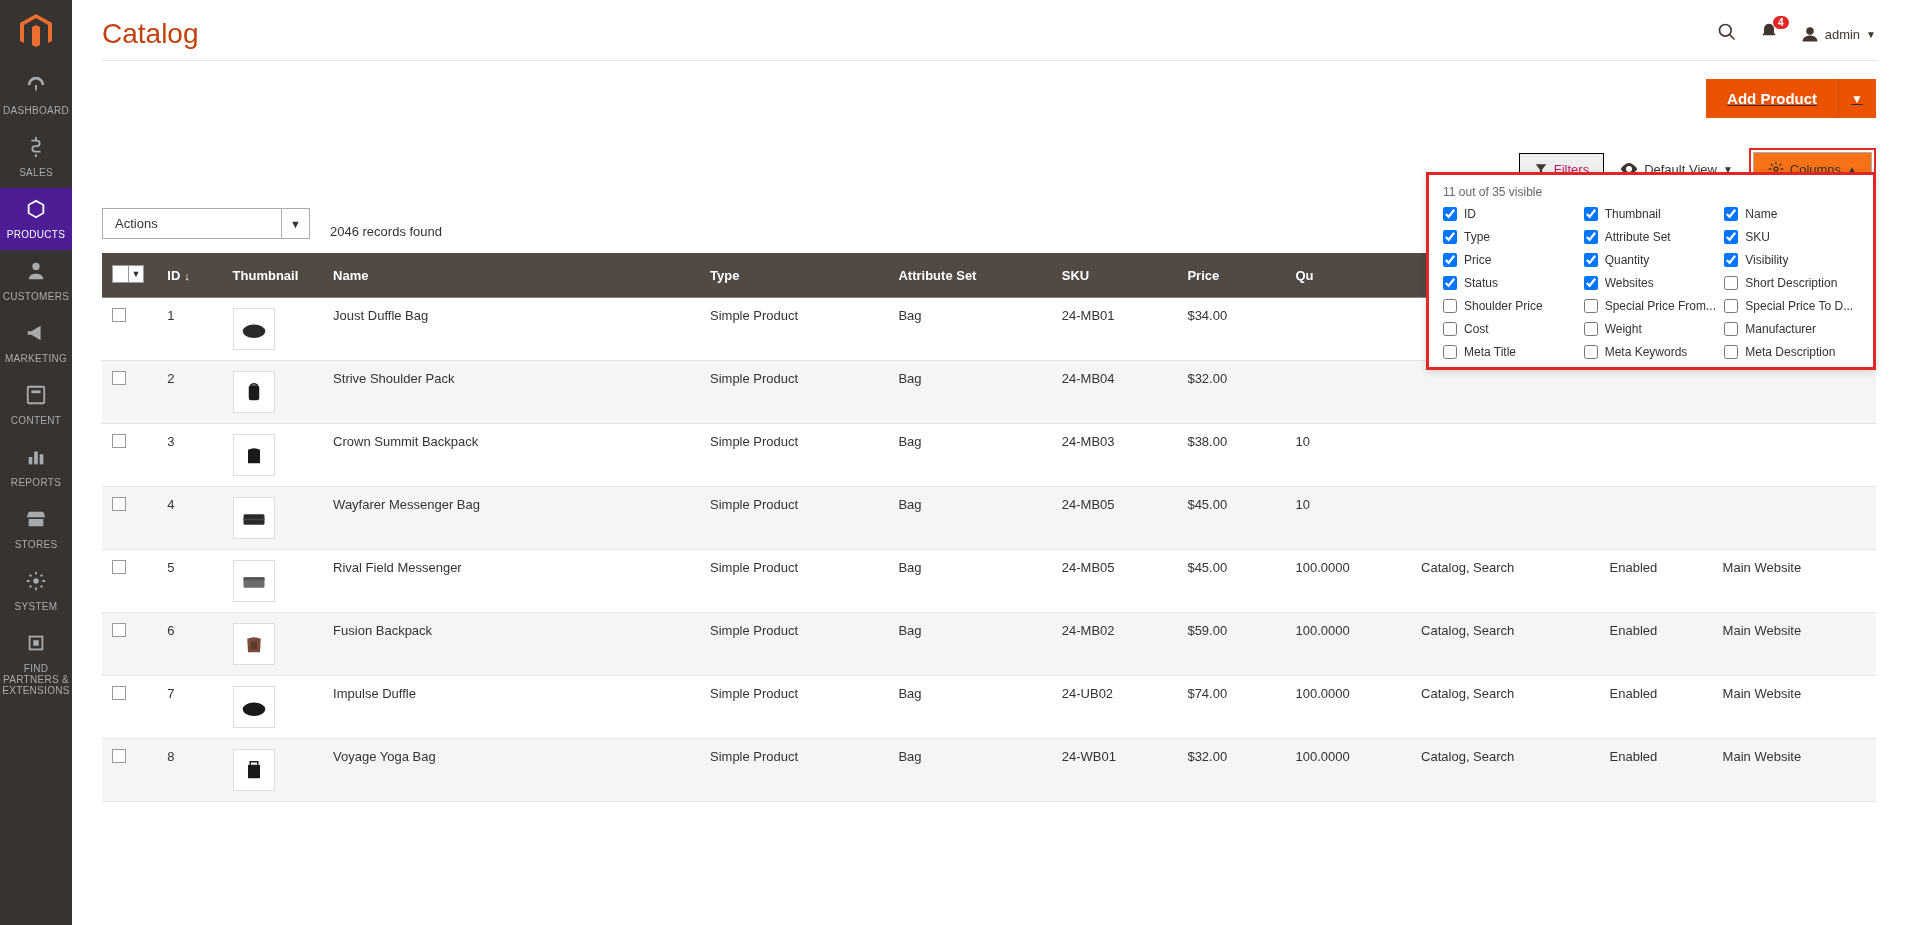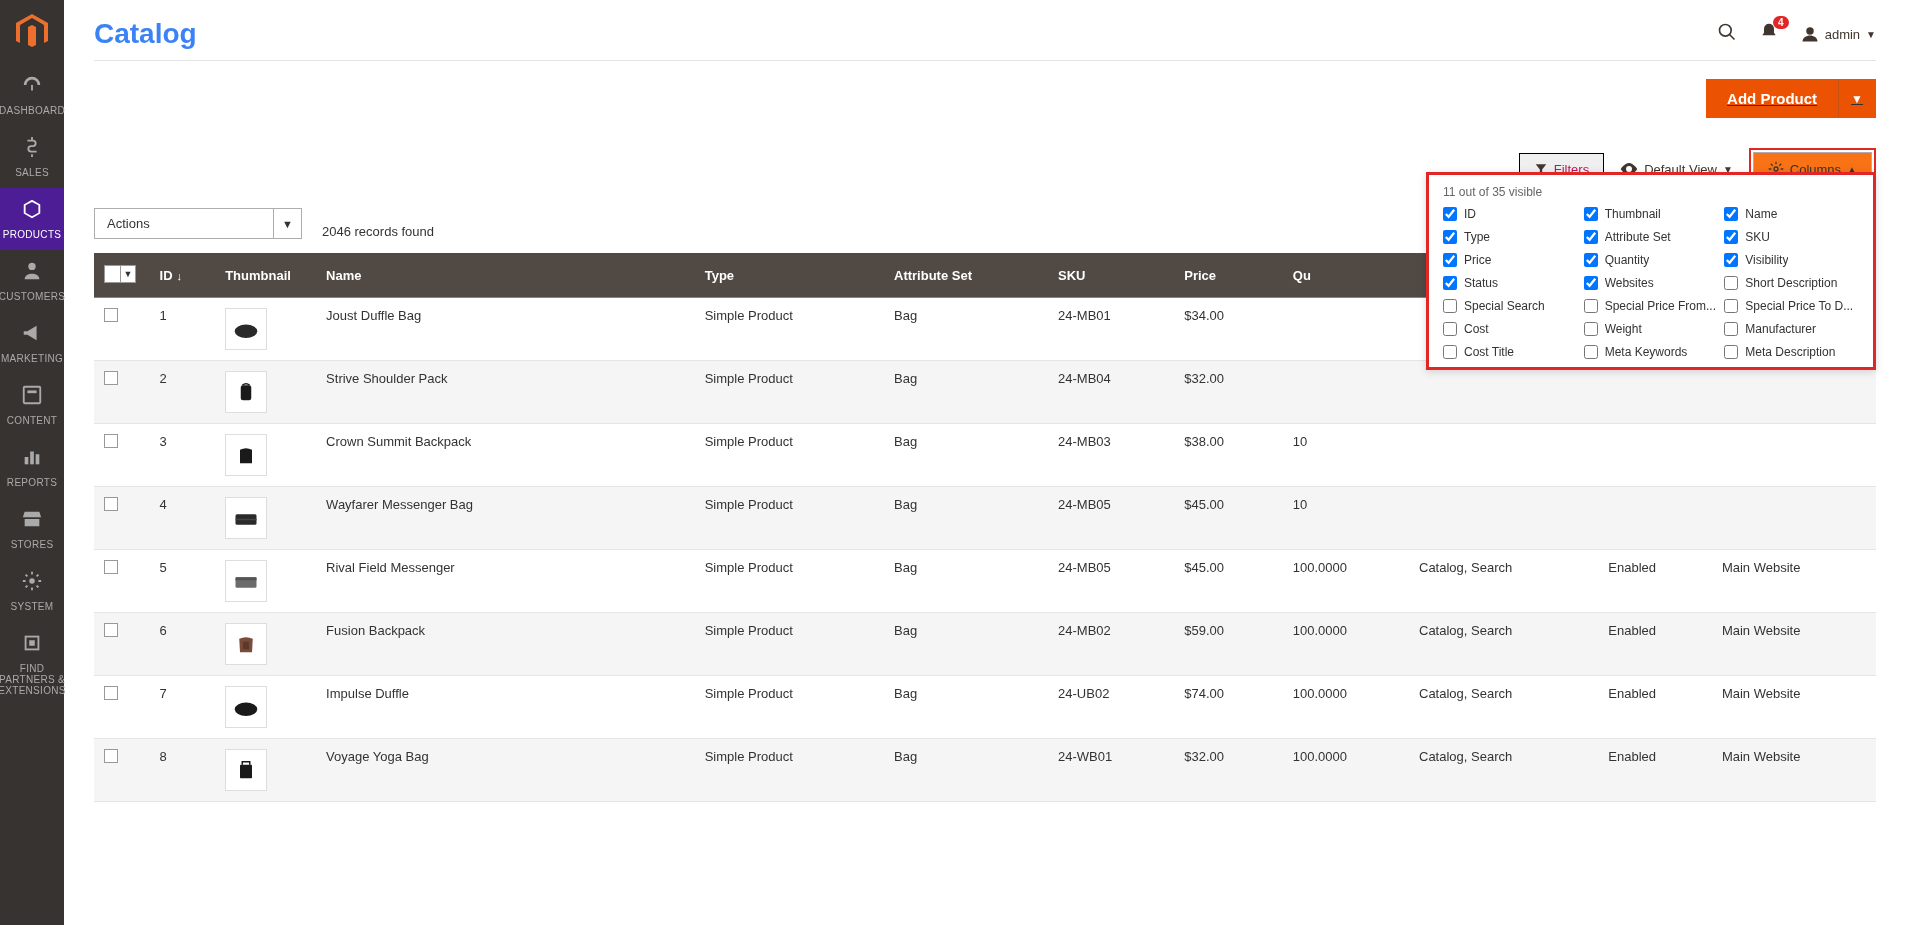--- a/index.html
+++ b/index.html
@@ -1,31 +1,31 @@
 <!DOCTYPE html>
 <html><head>
 <meta charset="utf-8">
 <style>
 * { margin: 0; padding: 0; box-sizing: border-box; font-family: 'Helvetica Neue', Helvetica, Arial, sans-serif; }
 body { background: #fff; color: #333; font-size: 13px; }
 .layout { display: flex; min-height: 100vh; }
 
 
-.sidebar { width: 64px; background: #373330; color: #aaa; flex-shrink: 0; }
+.sidebar { width: 72px; background: #373330; color: #aaa; flex-shrink: 0; }
 .sidebar-logo { display: flex; align-items: center; justify-content: center; height: 64px; }
 .sidebar-logo svg { width: 36px; height: 36px; fill: #ed6f2e; }
 .nav-item { display: flex; flex-direction: column; align-items: center; padding: 10px 4px; text-align: center; font-size: 10px; color: #aaa; cursor: pointer; }
 .nav-item.active { background: #4c1d95; color: #fff; }
 .nav-item .ni-icon { font-size: 20px; margin-bottom: 4px; }
 .nav-item .ni-label { letter-spacing: 0.3px; }
 
 
 .main { flex: 1; padding: 0 30px 30px 30px; min-width: 0; }
 .header { display: flex; align-items: center; justify-content: space-between; padding: 18px 0 10px 0; }
-.page-title { font-size: 28px; font-weight: 700; color: #3b82f6; }
+.page-title { font-size: 28px; font-weight: 400; color: #c2410c; }
 .header-actions { display: flex; align-items: center; gap: 22px; }
 .header-icon { color: #41362f; font-size: 20px; position: relative; cursor: pointer; }
 .badge { position: absolute; top: -6px; right: -10px; background: #e22626; color: #fff; font-size: 10px; border-radius: 9px; padding: 1px 5px; font-weight: 700; }
 .admin-menu { display: flex; align-items: center; gap: 6px; color: #41362f; cursor: pointer; }
 .admin-menu .caret { font-size: 10px; }
 
 
 .toolbar-strip { background: #fff; border-top: 1px solid #e3e3e3; padding: 18px 0 0 0; display: flex; justify-content: flex-end; position: relative; text-decoration: underline; }
 .add-product { display: flex; }
 .btn-primary { background: #eb5202; color: #fff; border: 1px solid #eb5202; padding: 10px 20px; font-size: 15px; font-weight: 600; cursor: pointer; }
@@ -275,21 +275,21 @@
                 <label class="col-opt">
                   <input type="checkbox" checked="" style="">
                   <span>Websites</span>
                 </label>
                 <label class="col-opt">
                   <input type="checkbox" style="">
                   <span>Short Description</span>
                 </label>
                 <label class="col-opt">
                   <input type="checkbox" style="">
-                  <span>Special Search</span>
+                  <span>Shoulder Price</span>
                 </label>
                 <label class="col-opt">
                   <input type="checkbox" style="">
                   <span>Special Price From...</span>
                 </label>
                 <label class="col-opt">
                   <input type="checkbox" style="">
                   <span>Special Price To D...</span>
                 </label>
                 <label class="col-opt">
@@ -299,21 +299,21 @@
                 <label class="col-opt">
                   <input type="checkbox" style="">
                   <span>Weight</span>
                 </label>
                 <label class="col-opt">
                   <input type="checkbox" style="">
                   <span>Manufacturer</span>
                 </label>
                 <label class="col-opt">
                   <input type="checkbox" style="">
-                  <span>Cost Title</span>
+                  <span>Meta Title</span>
                 </label>
                 <label class="col-opt">
                   <input type="checkbox" style="">
                   <span>Meta Keywords</span>
                 </label>
                 <label class="col-opt">
                   <input type="checkbox" style="">
                   <span>Meta Description</span>
                 </label>
               </div>

